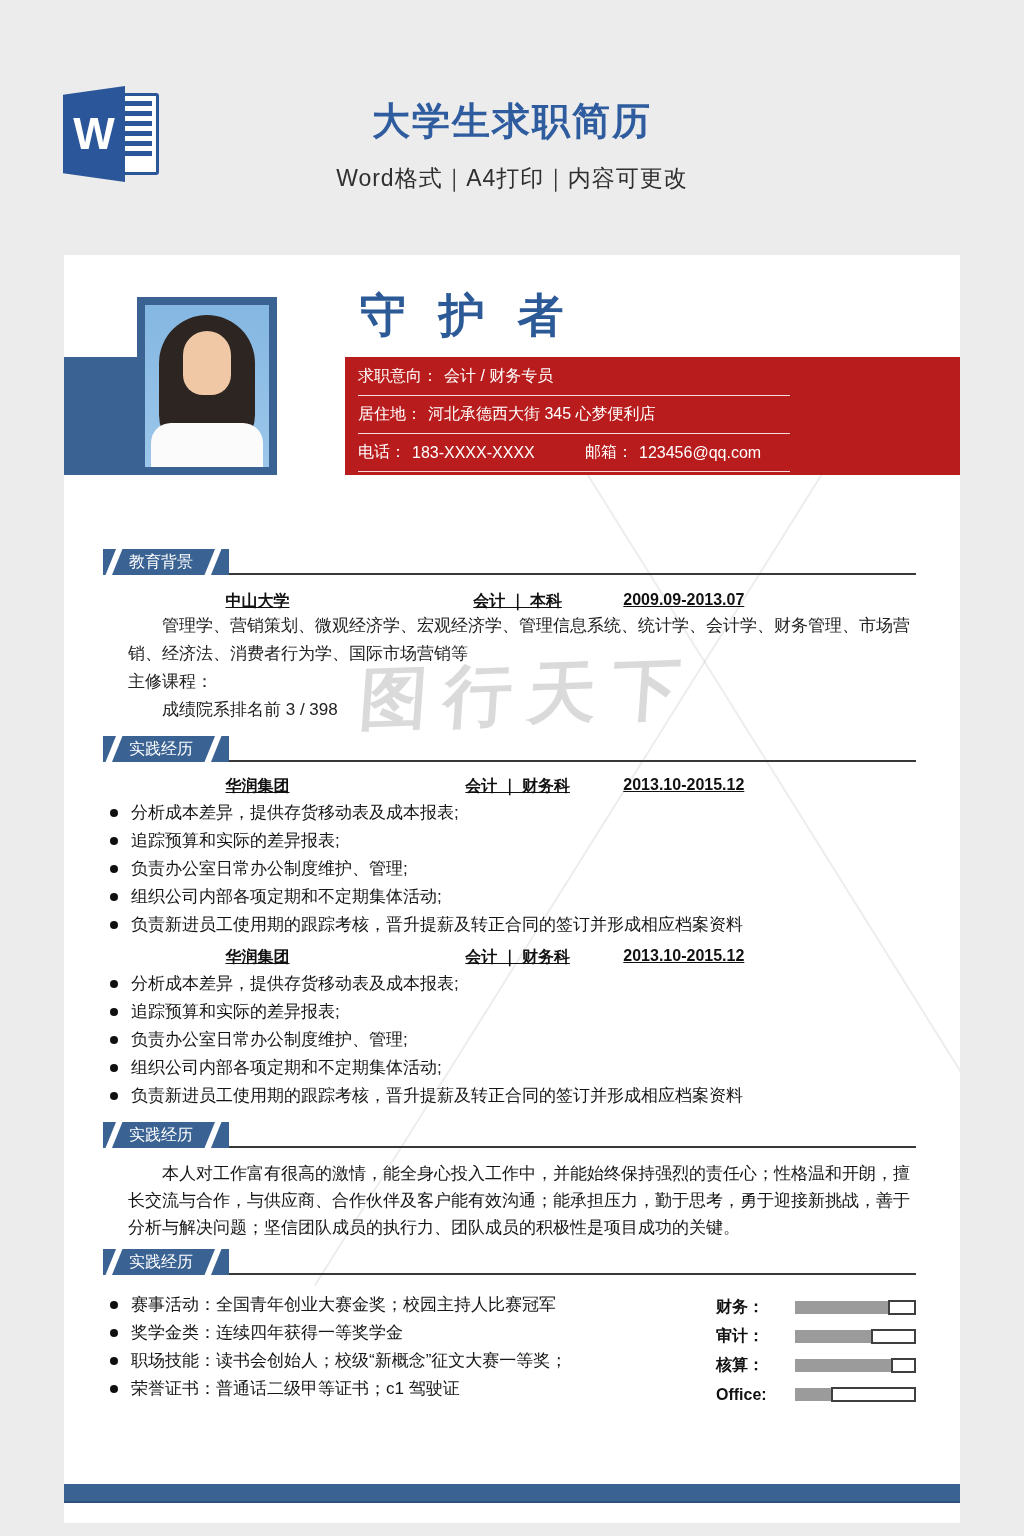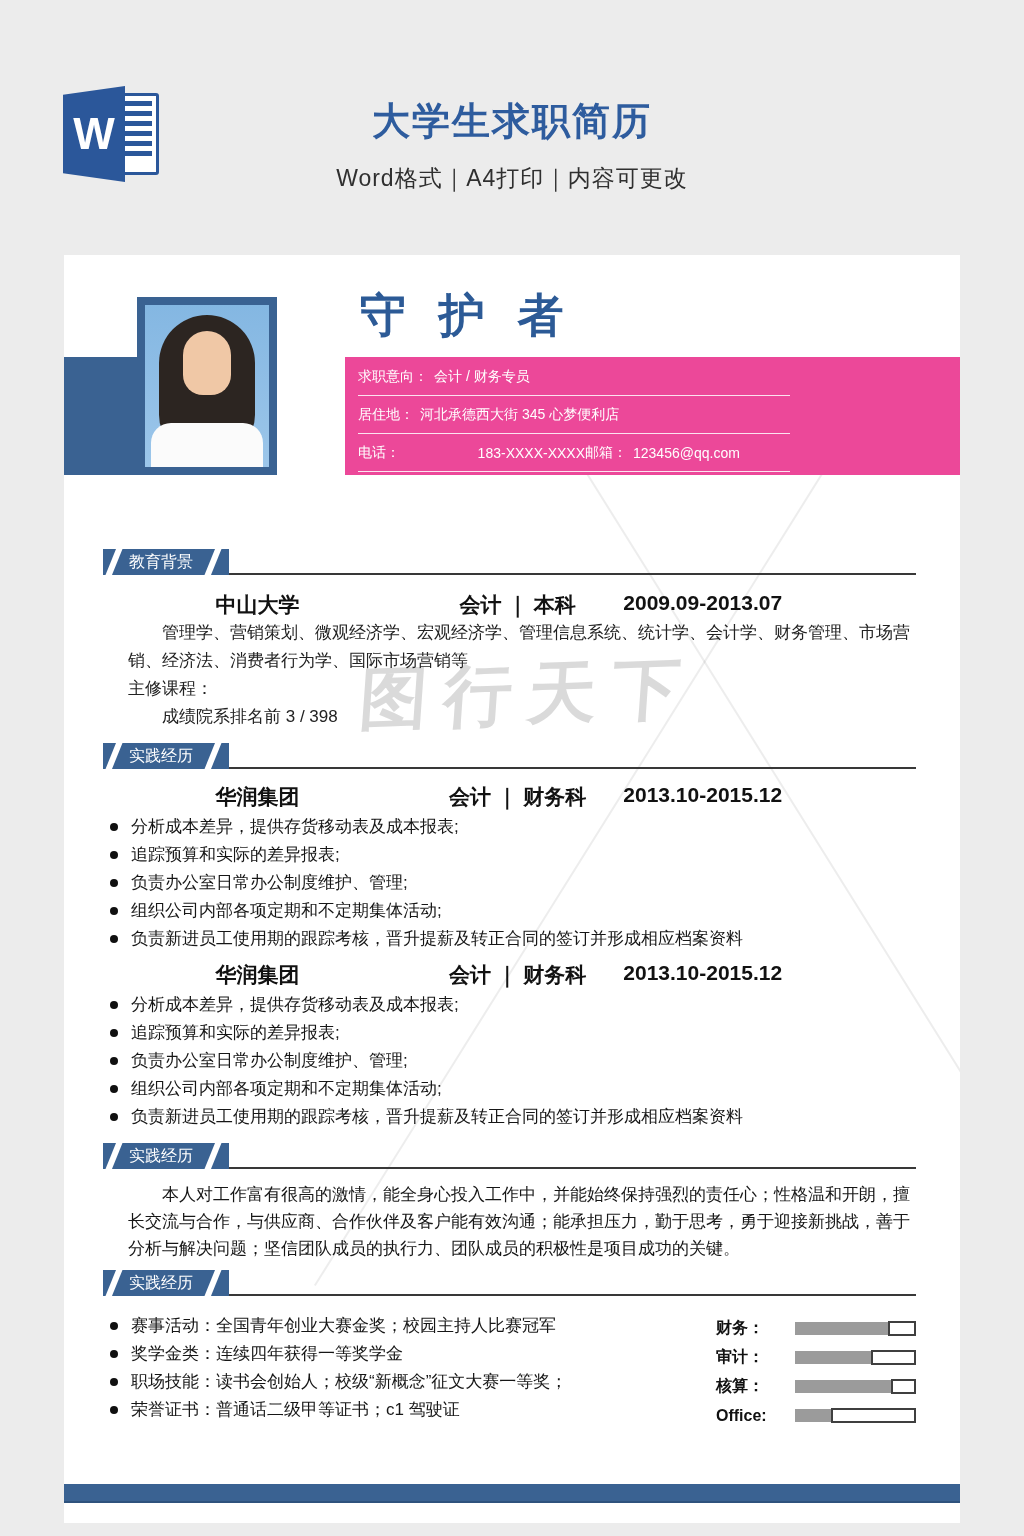--- a/index.html
+++ b/index.html
@@ -32,39 +32,39 @@
   .band-left { position:absolute; left:0; top:102px; width:75px; height:118px; background:#3a6292; }
   .photo-frame { position:absolute; left:73px; top:42px; width:140px; height:178px; background:#3a6292; padding:8px; }
   .photo { position:relative; width:100%; height:100%; background:linear-gradient(180deg,#84b7e2,#9cc6ea); overflow:hidden; }
   .hair { position:absolute; left:14px; top:10px; width:96px; height:140px; background:#2c2521; border-radius:48px 48px 40px 40px; }
   .face { position:absolute; left:38px; top:26px; width:48px; height:64px; background:#f0c8a6; border-radius:24px 24px 20px 20px; }
   .shirt { position:absolute; left:6px; bottom:0; width:112px; height:44px; background:#fbfbfb; border-radius:20px 20px 0 0; }
   .collar { position:absolute; left:50px; bottom:26px; width:24px; height:18px; background:#fbfbfb; clip-path:polygon(0 0,50% 100%,100% 0); }
 
   .name { position:absolute; left:296px; top:30px; font-size:46px; font-weight:bold; color:#2c5a96; letter-spacing:10px; }
 
-  .info-box { position:absolute; left:281px; top:102px; right:0; height:118px; background:#ec4899; color:#fff;
-      padding:1px 0 0 13px; font-size:14px; }
+  .info-box { position:absolute; left:281px; top:102px; right:0; height:118px; background:#b91c1c; color:#fff;
+      padding:1px 0 0 13px; font-size:16px; }
   .info-row { width:432px; height:38px; display:flex; align-items:center; border-bottom:1px solid rgba(255,255,255,.85); }
   .info-row .lbl { margin-right:6px; }
-  .info-row .half { display:flex; align-items:center;justify-content:space-between; }
+  .info-row .half { display:flex; align-items:center; }
   .info-row .half.phone { width:227px; }
 
   
   .rc-body { position:relative; z-index:1; padding:0 44px 0 39px; }
 
   .sec-header { position:relative; height:26px; }
   .sec-line { position:absolute; left:60px; right:0; bottom:0; height:2px; background:#383838; }
   .sec-box { position:relative; width:126px; height:26px; background:#3a6292; color:#fff; font-size:16px;
       display:flex; align-items:center; padding-left:26px; overflow:hidden; z-index:2; }
   .sec-box::before, .sec-box::after { content:""; position:absolute; top:-7px; width:6px; height:40px; background:#fff; transform:rotate(22deg); }
   .sec-box::before { left:8px; }
   .sec-box::after { right:13px; }
 
-  .entry-row { display:flex; font-weight:bold; font-size:21px; color:#111; }
+  .entry-row { display:flex; font-weight:bold; font-size:16px; color:#111;text-decoration:underline; }
   .entry-row .c1 { width:38%; text-align:center; }
   .entry-row .c2 { width:26%; text-align:center; }
   .entry-row .c3 { width:36%; text-align:left; }
 
   .edu-row { margin-top:16px; }
   .edu-text { font-size:17px; line-height:28px; margin-left:25px; }
   .indent { text-indent:2em; }
 
   .sec2 { margin-top:12px; }
   .exp-row { margin-top:14px; margin-bottom:2px; }

